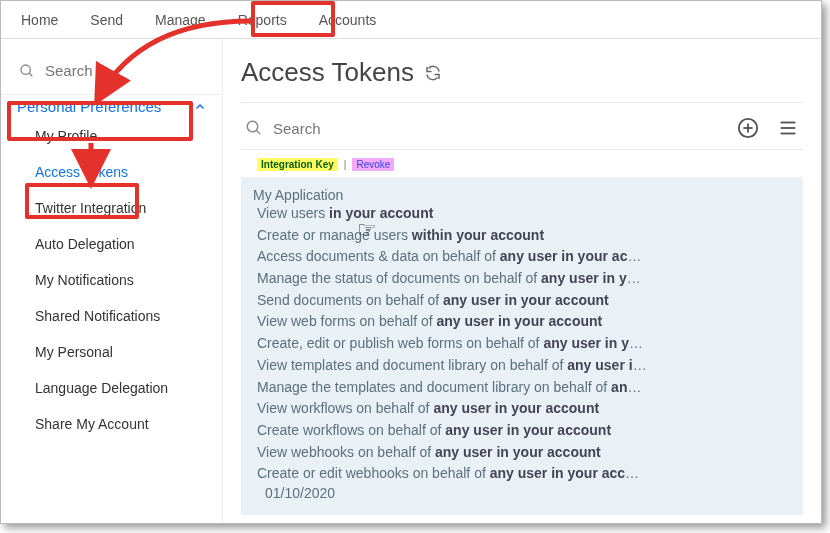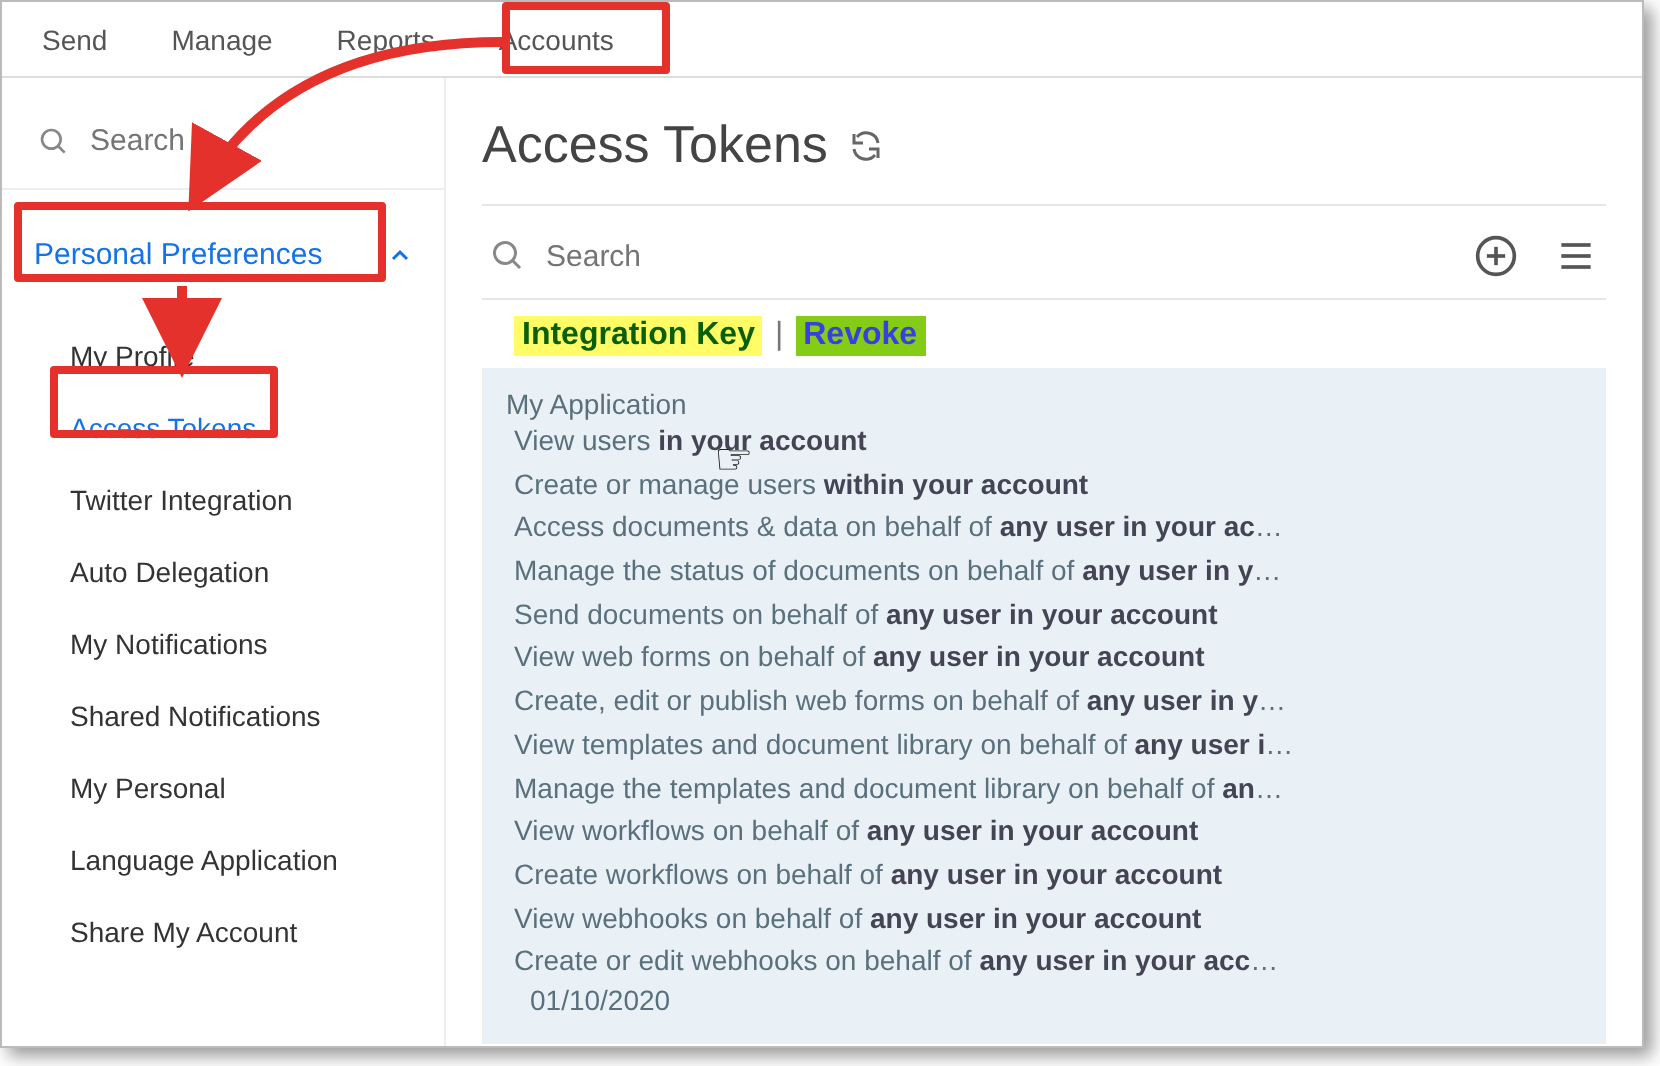--- a/index.html
+++ b/index.html
@@ -61,21 +61,21 @@
     outline:none;
     font-size:15px;
     color:#888;
     width: 120px;
     margin-left:8px;
   }
   .side-section-header {
     display:flex;
     align-items:center;
     justify-content: space-between;
-    padding: 24px 16px;
+    padding: 3px 16px;
     color:#1473e6;
     font-size:15px;
     border-top:1px solid #eee;
     cursor:pointer;
   }
   .side-item {
     padding: 10px 8px 10px 34px;
     color:#333;
     cursor:pointer;
   }
@@ -112,25 +112,25 @@
   .toolbar-right {
     display:flex;
     align-items:center;
     gap: 18px;
   }
   .badges {
     padding: 8px 0 6px 16px;
     display:flex;
     gap:6px;
     align-items:center;
-    font-size:16px;
+    font-size:10px;
   }
   .badge-key { background:#fffc66; color:#0a5f0a; font-weight:600; padding:1px 4px;}
   .badge-sep { color:#777; }
-  .badge-revoke { background:#84cc16; color:#3a3fe0; font-weight:700; padding:1px 4px;}
+  .badge-revoke { background:#f0abfc; color:#3a3fe0; font-weight:400; padding:1px 4px;}
   .token-block {
     background:#eaf1f6;
     padding: 10px 12px 14px 12px;
     display:flex;
     flex-direction:column;
   }
   .token-appname { width:120px; color:#5a707c; }
   .token-perms { flex:1; padding-left:4px; position:relative;}
   .token-date { color:#5a707c; white-space:nowrap; padding-left:12px;}
   .perm-line { color:#5a707c; line-height:1.55; white-space:nowrap; overflow:hidden; text-overflow:ellipsis; max-width:390px;}
@@ -152,20 +152,21 @@
   }
   
   .ic { display:inline-flex; align-items:center; justify-content:center; }
 </style>
 </head>
 <body>
 
 <div class="frame">
 
   <div class="topnav">
+    <div class="navitem">Home</div>
     <div class="navitem">Send</div>
     <div class="navitem">Manage</div>
     <div class="navitem">Reports</div>
     <div class="navitem">Accounts</div>
   </div>
 
   <div class="body">
 
     <div class="sidebar">
       <div class="search-row">
@@ -187,21 +188,21 @@
         </span>
       </div>
 
       <div class="side-item">My Profile</div>
       <div class="side-item active">Access Tokens</div>
       <div class="side-item">Twitter Integration</div>
       <div class="side-item">Auto Delegation</div>
       <div class="side-item">My Notifications</div>
       <div class="side-item">Shared Notifications</div>
       <div class="side-item">My Personal</div>
-      <div class="side-item">Language Application</div>
+      <div class="side-item">Language Delegation</div>
       <div class="side-item">Share My Account</div>
     </div>
 
     <div class="main">
       <div class="pgtitle">
         <span>Access Tokens</span>
         <span class="ic">
           <svg width="18" height="18" viewBox="0 0 24 24" fill="none" stroke="#666" stroke-width="2">
               <path d="M4 4v6h6"></path>
               <path d="M20 20v-6h-6"></path>

